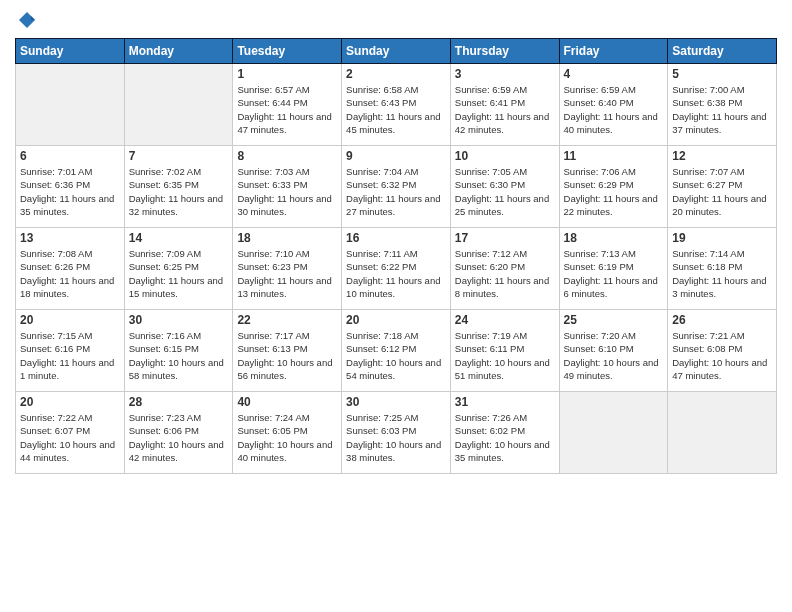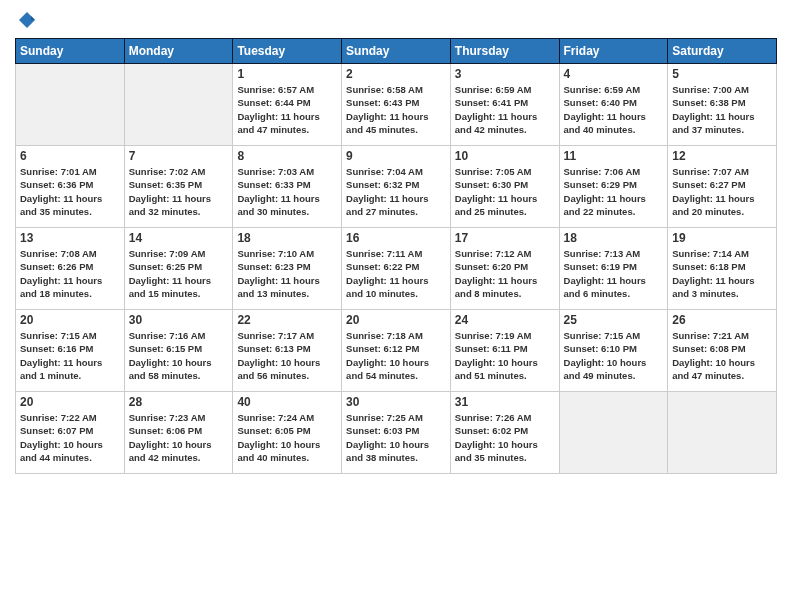--- a/index.html
+++ b/index.html
@@ -87,21 +87,20 @@
     }
     .day-number {
       font-size: 12px;
       font-weight: bold;
       display: block;
       margin-bottom: 2px;
     }
     .day-info {
       line-height: 1.4;
       font-size: 9.5px;
-      font-weight: bold;
     }
   </style>
 </head>
 <body>
 
 <div class="page">
   <div class="header-area">
     <div class="logo">
       <div class="logo-text">
         <span class="logo-general"></span>
@@ -279,21 +278,21 @@
 Daylight: 10 hours and 54 minutes.</div>
           </td>
           <td>
             <span class="day-number">24</span>
             <div class="day-info">Sunrise: 7:19 AM
 Sunset: 6:11 PM
 Daylight: 10 hours and 51 minutes.</div>
           </td>
           <td>
             <span class="day-number">25</span>
-            <div class="day-info">Sunrise: 7:15 AM
+            <div class="day-info">Sunrise: 7:20 AM
 Sunset: 6:10 PM
 Daylight: 10 hours and 49 minutes.</div>
           </td>
           <td>
             <span class="day-number">26</span>
             <div class="day-info">Sunrise: 7:21 AM
 Sunset: 6:08 PM
 Daylight: 10 hours and 47 minutes.</div>
           </td>
         </tr>

